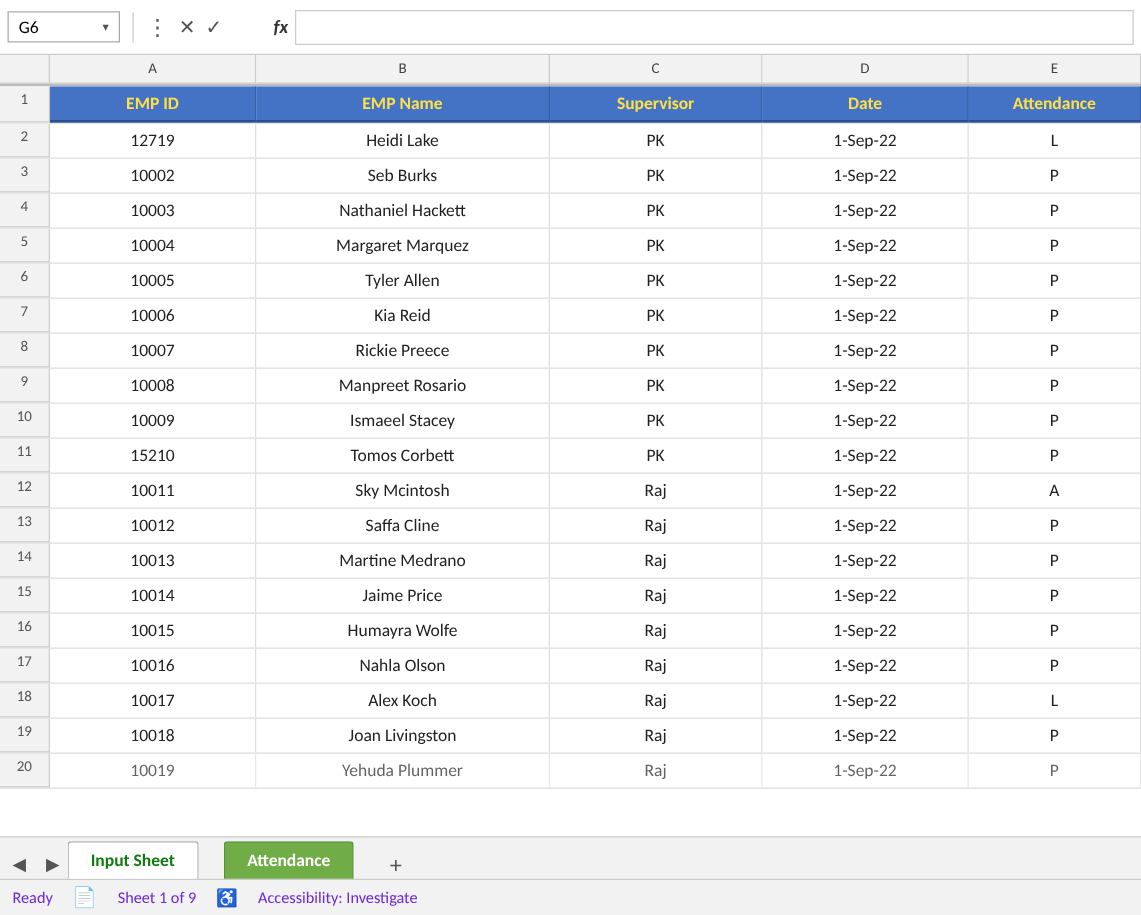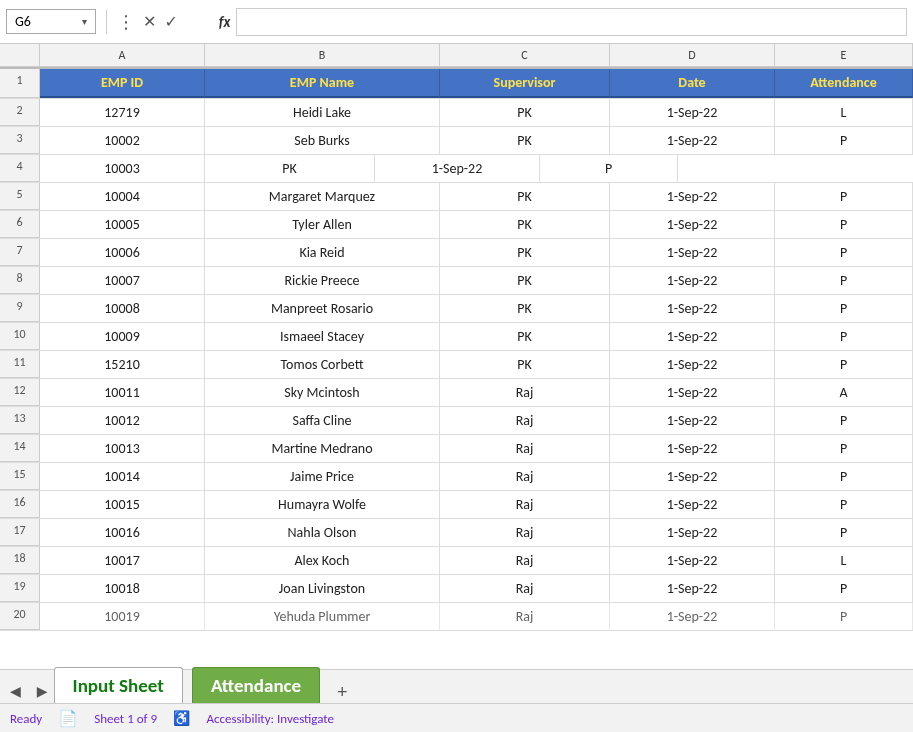--- a/index.html
+++ b/index.html
@@ -164,23 +164,23 @@
       padding: 4px 6px;
       display: flex;
       align-items: center;
     }
 
     .sheet-tab {
       padding: 6px 18px;
       border: 1px solid #ccc;
       border-bottom: none;
       cursor: pointer;
-      font-size: 19px;
+      font-size: 14px;
       border-radius: 3px 3px 0 0;
-      margin-right: 9px;
+      margin-right: 20px;
     }
 
     .sheet-tab.active-input {
       background: #fff;
       color: #107c10;
       font-weight: bold;
       border-color: #aaa;
     }
 
     .sheet-tab.active-attendance {
@@ -278,20 +278,21 @@
         <div class="row-num-cell">3</div>
         <div class="data-cell col-a">10002</div>
         <div class="data-cell col-b">Seb Burks</div>
         <div class="data-cell col-c">PK</div>
         <div class="data-cell col-d">1-Sep-22</div>
         <div class="data-cell col-e">P</div>
       </div>
       <div class="data-row">
         <div class="row-num-cell">4</div>
         <div class="data-cell col-a">10003</div>
+        <div class="data-cell col-b">Nathaniel Hackett</div>
         <div class="data-cell col-c">PK</div>
         <div class="data-cell col-d">1-Sep-22</div>
         <div class="data-cell col-e">P</div>
       </div>
       <div class="data-row">
         <div class="row-num-cell">5</div>
         <div class="data-cell col-a">10004</div>
         <div class="data-cell col-b">Margaret Marquez</div>
         <div class="data-cell col-c">PK</div>
         <div class="data-cell col-d">1-Sep-22</div>

